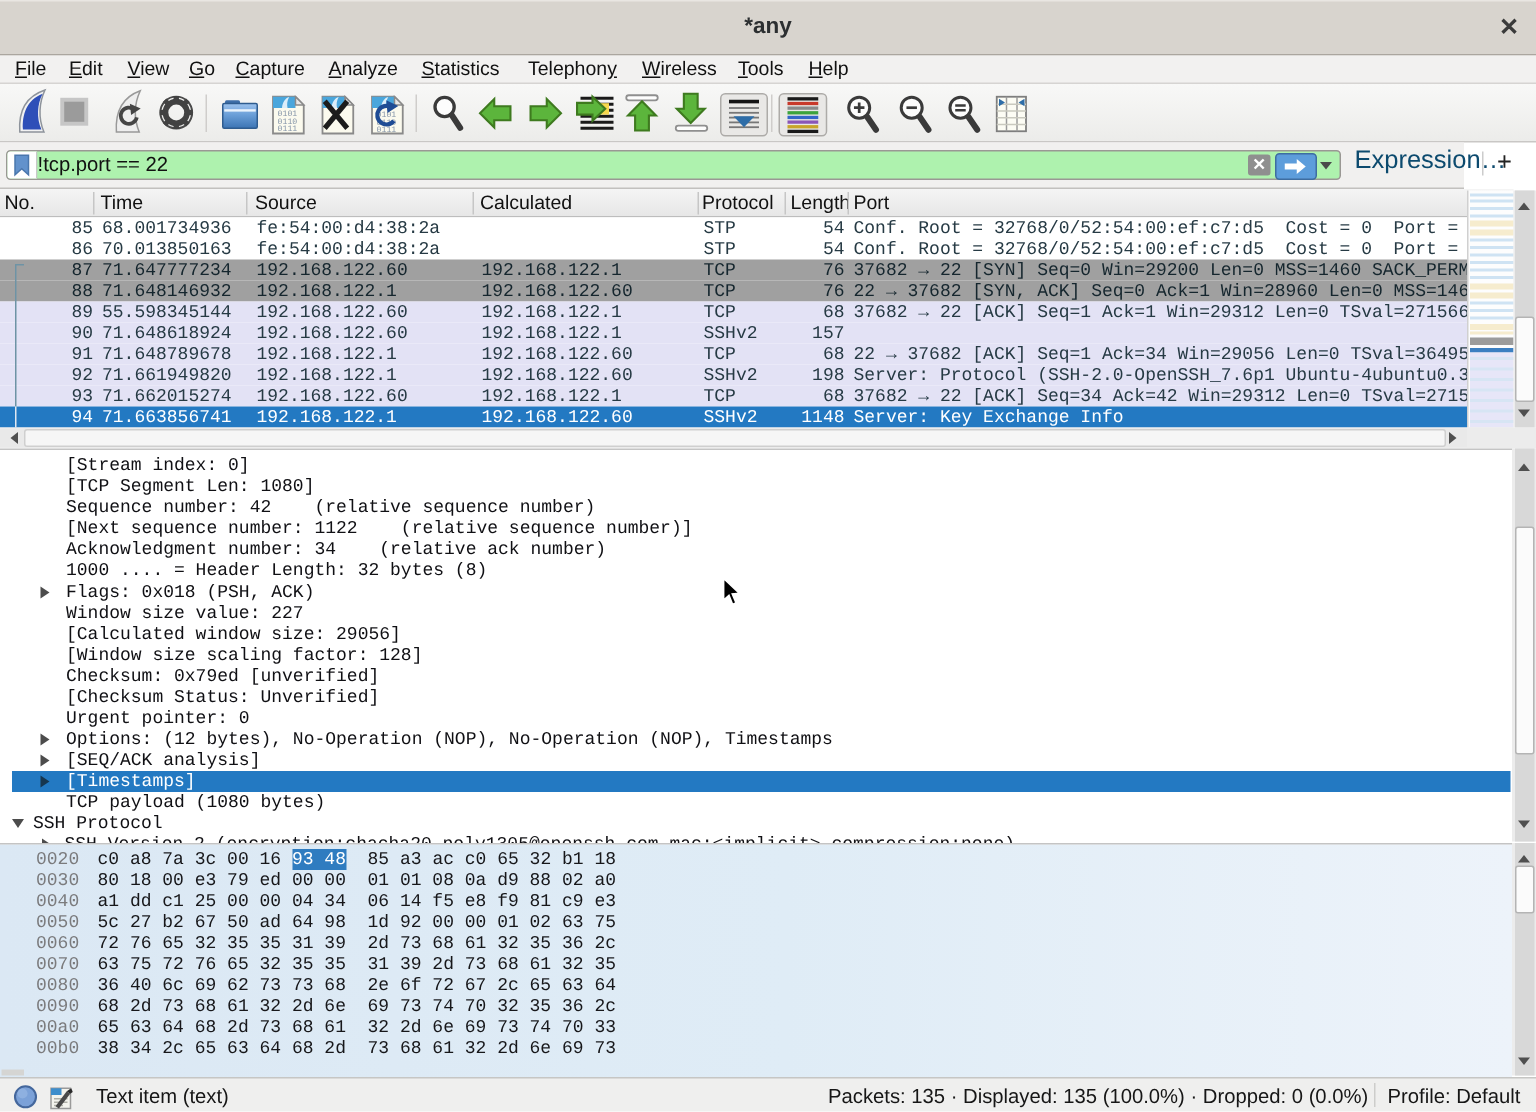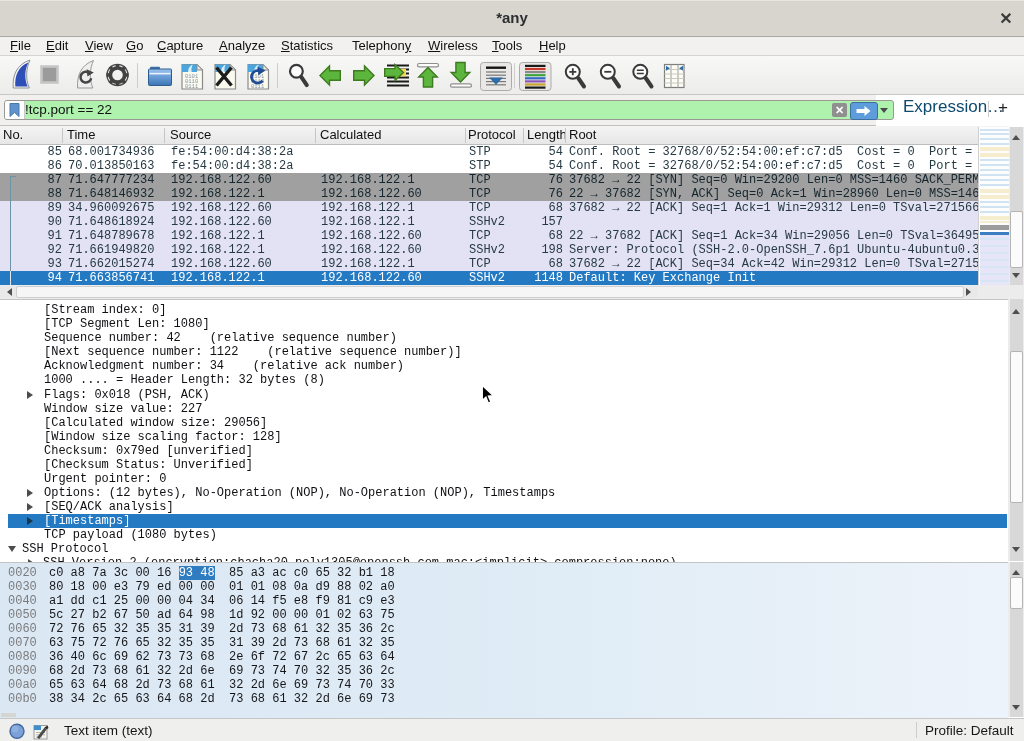--- a/index.html
+++ b/index.html
@@ -9,21 +9,21 @@
 #titlebar{left:0;top:0;width:1024px;height:36px;background:#d8d4ce;border-bottom:1px solid #aba69f;box-shadow:inset 0 1px 0 #e9e6e2;}
 #title{left:0;top:9px;width:1024px;text-align:center;font-size:15px;font-weight:bold;color:#2c2f31;}
 #closex{left:997px;top:10px;width:18px;height:18px;color:#3a3a3a;font-size:16px;line-height:18px;text-align:center;font-weight:bold;}
 
 #menubar{left:0;top:37px;width:1024px;height:18px;background:#f2f1f0;border-bottom:1px solid #d6d4d2;font-size:13px;color:#111;}
 #menubar span{position:absolute;top:1px;}
 
 #toolbar{left:0;top:56px;width:1024px;height:38px;background:linear-gradient(#f8f8f7,#ececea);border-bottom:1px solid #c9c7c5;}
 .tsep{position:absolute;top:7px;width:1px;height:25px;background:#cfcdcb;}
 
-#filterbar{left:0;top:95px;width:876px;height:30px;background:#f1f0ef;border-bottom:1px solid #c2c0be;}
+#filterbar{left:0;top:95px;width:976px;height:30px;background:#f1f0ef;border-bottom:1px solid #c2c0be;}
 #ffield{left:4px;top:5px;width:888px;height:18px;background:#aef2ae;border:1px solid #9a9894;border-radius:3px;}
 #fbook{left:0;top:0;width:19px;height:18px;background:#fff;border-right:1px solid #c8c8c8;border-radius:2px 0 0 2px;}
 #ftext{left:20px;top:1px;font-size:13.5px;color:#111;}
 #fx{left:827px;top:2px;width:15px;height:14px;background:#8f8f8f;border-radius:2px;color:#fff;font-size:11px;line-height:14px;text-align:center;font-weight:bold;}
 #fgo{left:845px;top:1px;width:26px;height:16px;background:#5d9ddb;border:1px solid #3e6da0;border-radius:3px;}
 #fcaret{left:875px;top:7px;width:0;height:0;border:4px solid transparent;border-top:5px solid #4a4a4a;}
 #fexpr{left:903px;top:2px;font-size:17px;color:#0c4a6e;}
 #fplus{left:998px;top:3px;font-size:17px;color:#222;}
 #fesep{left:988px;top:6px;width:1px;height:16px;background:#cccccc;}
 
@@ -55,21 +55,21 @@
 .arr-dn{border:4px solid transparent;border-top:5px solid #4f4f4f;}
 .arr-lf{border:4px solid transparent;border-right:5px solid #4f4f4f;}
 .arr-rt{border:4px solid transparent;border-left:5px solid #4f4f4f;}
 
 #details{left:0;top:299px;width:1008px;height:262px;background:#fff;border-top:1px solid #c4c4c4;overflow:hidden;}
 .dline{position:absolute;left:0;width:1008px;height:14px;font-family:"Liberation Mono",monospace;font-size:12px;line-height:14px;white-space:pre;color:#101014;}
 .tri{position:absolute;width:0;height:0;border:4px solid transparent;border-left:6px solid #4c4c4c;}
 .trid{position:absolute;width:0;height:0;border:4px solid transparent;border-top:6px solid #4c4c4c;}
 
 #hexpane{left:0;top:562px;width:1008px;height:155px;background:linear-gradient(to right,#dbe8f4 0%,#dfecf6 52%,#edf3fa 100%);border-top:1px solid #c4c4c4;}
-.hrow{position:absolute;font-family:"Liberation Mono",monospace;font-size:12px;line-height:14px;white-space:pre;}
+.hrow{position:absolute;font-family:"Liberation Mono",monospace;font-size:12px;line-height:14px;white-space:pre;margin-left:16px;}
 .hoff{color:#7b7b7d;}
 .hbyte{color:#17171a;}
 .hl{background:#2f7cc0;color:#fff;}
 
 #statusbar{left:0;top:718px;width:1024px;height:23px;background:#efefee;border-top:1px solid #c6c6c4;font-size:13.5px;color:#161616;}
 </style></head>
 <body>
 <div class="abs" id="titlebar"></div>
 <div class="abs" id="title">*any</div>
 <div class="abs" id="closex">✕</div>
@@ -217,40 +217,40 @@
   <div class="abs" id="fplus">+</div>
 </div>
 
 <div class="abs" id="plheader">
 <span style="left:3px">No.</span>
 <span style="left:67px">Time</span>
 <span style="left:170px">Source</span>
 <span style="left:320px">Calculated</span>
 <span style="left:468px">Protocol</span>
 <span style="left:527px">Length</span>
-<span style="left:569px">Root</span>
+<span style="left:569px">Port</span>
 <i style="left:62px"></i>
     <i style="left:164px"></i>
     <i style="left:315px"></i>
 <i style="left:465px"></i>
     <i style="left:523px"></i>
     <i style="left:565px"></i>
 </div>
 
 <div class="abs" id="plrows">
 <div class="prow r-white" style="top:0px"><div class="c-no">85</div><div class="c-time">68.001734936</div><div class="c-src">fe:54:00:d4:38:2a</div><div class="c-dst"></div><div class="c-pro">STP</div><div class="c-len">54</div><div class="c-info">Conf. Root = 32768/0/52:54:00:ef:c7:d5  Cost = 0  Port = 0x8001</div></div>
 <div class="prow r-white" style="top:14px"><div class="c-no">86</div><div class="c-time">70.013850163</div><div class="c-src">fe:54:00:d4:38:2a</div><div class="c-dst"></div><div class="c-pro">STP</div><div class="c-len">54</div><div class="c-info">Conf. Root = 32768/0/52:54:00:ef:c7:d5  Cost = 0  Port = 0x8001</div></div>
 <div class="prow r-gray" style="top:28px"><div class="c-no">87</div><div class="c-time">71.647777234</div><div class="c-src">192.168.122.60</div><div class="c-dst">192.168.122.1</div><div class="c-pro">TCP</div><div class="c-len">76</div><div class="c-info">37682 → 22 [SYN] Seq=0 Win=29200 Len=0 MSS=1460 SACK_PERM=1 TSval=2715667374 TSecr=0 WS=128</div></div>
 <div class="prow r-gray" style="top:42px"><div class="c-no">88</div><div class="c-time">71.648146932</div><div class="c-src">192.168.122.1</div><div class="c-dst">192.168.122.60</div><div class="c-pro">TCP</div><div class="c-len">76</div><div class="c-info">22 → 37682 [SYN, ACK] Seq=0 Ack=1 Win=28960 Len=0 MSS=1460 SACK_PERM=1 TSval=3649569220 TSecr=2715667374 WS=128</div></div>
-<div class="prow r-lav" style="top:56px"><div class="c-no">89</div><div class="c-time">34.960092675</div><div class="c-src">192.168.122.60</div><div class="c-dst">192.168.122.1</div><div class="c-pro">TCP</div><div class="c-len">68</div><div class="c-info">37682 → 22 [ACK] Seq=1 Ack=1 Win=29312 Len=0 TSval=2715667375 TSecr=3649569220</div></div>
+<div class="prow r-lav" style="top:56px"><div class="c-no">89</div><div class="c-time">55.598345144</div><div class="c-src">192.168.122.60</div><div class="c-dst">192.168.122.1</div><div class="c-pro">TCP</div><div class="c-len">68</div><div class="c-info">37682 → 22 [ACK] Seq=1 Ack=1 Win=29312 Len=0 TSval=2715667375 TSecr=3649569220</div></div>
 <div class="prow r-lav" style="top:70px"><div class="c-no">90</div><div class="c-time">71.648618924</div><div class="c-src">192.168.122.60</div><div class="c-dst">192.168.122.1</div><div class="c-pro">SSHv2</div><div class="c-len">157</div></div>
 <div class="prow r-lav" style="top:84px"><div class="c-no">91</div><div class="c-time">71.648789678</div><div class="c-src">192.168.122.1</div><div class="c-dst">192.168.122.60</div><div class="c-pro">TCP</div><div class="c-len">68</div><div class="c-info">22 → 37682 [ACK] Seq=1 Ack=34 Win=29056 Len=0 TSval=3649569224 TSecr=2715667375</div></div>
 <div class="prow r-lav" style="top:98px"><div class="c-no">92</div><div class="c-time">71.661949820</div><div class="c-src">192.168.122.1</div><div class="c-dst">192.168.122.60</div><div class="c-pro">SSHv2</div><div class="c-len">198</div><div class="c-info">Server: Protocol (SSH-2.0-OpenSSH_7.6p1 Ubuntu-4ubuntu0.3)</div></div>
 <div class="prow r-lav" style="top:112px"><div class="c-no">93</div><div class="c-time">71.662015274</div><div class="c-src">192.168.122.60</div><div class="c-dst">192.168.122.1</div><div class="c-pro">TCP</div><div class="c-len">68</div><div class="c-info">37682 → 22 [ACK] Seq=34 Ack=42 Win=29312 Len=0 TSval=2715667389 TSecr=3649569237</div></div>
-<div class="prow r-sel" style="top:126px"><div class="c-no">94</div><div class="c-time">71.663856741</div><div class="c-src">192.168.122.1</div><div class="c-dst">192.168.122.60</div><div class="c-pro">SSHv2</div><div class="c-len">1148</div><div class="c-info">Default: Key Exchange Init</div></div>
+<div class="prow r-sel" style="top:126px"><div class="c-no">94</div><div class="c-time">71.663856741</div><div class="c-src">192.168.122.1</div><div class="c-dst">192.168.122.60</div><div class="c-pro">SSHv2</div><div class="c-len">1148</div><div class="c-info">Server: Key Exchange Info</div></div>
 <div class="abs" style="left:10px;top:31px;width:1px;height:95px;background:#6e93a5"></div>
 <div class="abs" style="left:10px;top:31px;width:6px;height:1px;background:#6e93a5"></div>
 <div class="abs" style="left:10px;top:126px;width:1px;height:14px;background:#dfe8f2"></div>
 </div>
 
 <div class="abs" id="minimap">
 <div class="mms" style="top:2px;height:2px;background:#cfe3f3"></div>
 <div class="mms" style="top:6px;height:2px;background:#cfe3f3"></div>
 <div class="mms" style="top:11px;height:2px;background:#cfe3f3"></div>
 <div class="mms" style="top:16px;height:2px;background:#cfe3f3"></div>
@@ -366,15 +366,16 @@
 <svg class="abs" style="left:9px;top:4px" width="40" height="17" viewBox="0 0 40 17">
 <circle cx="8" cy="8.2" r="7" fill="#7ba1d8" stroke="#44679c" stroke-width="1.4"></circle>
 <circle cx="6" cy="6" r="3.4" fill="#93b4e2" opacity="0.8"></circle>
 <rect x="25" y="2.5" width="13" height="13.5" fill="#f4f4ee" stroke="#9a9a9a" stroke-width="1"></rect>
 <path d="M25,2.5 L32,2.5 L32,7 L25,7 Z" fill="#3e8ecc"></path>
 <path d="M27,9.5 L36,9.5 M27,11.8 L36,11.8 M27,14 L33,14" stroke="#b0b0a8" stroke-width="0.9"></path>
 <path d="M28,14.5 L35.5,4.5 L37.8,6.2 L30.3,16 Z" fill="#4a4a4a"></path>
 <path d="M35.5,4.5 L38.5,2.5 L39.5,5 L37.8,6.2 Z" fill="#2a2a2a"></path>
 </svg>
 <div class="abs" style="left:64px;top:4px">Text item (text)</div>
+<div class="abs" style="left:552px;top:4px">Packets: 135 · Displayed: 135 (100.0%) · Dropped: 0 (0.0%)</div>
 <div class="abs" style="left:916px;top:3px;width:1px;height:16px;background:#cdcdcb"></div>
 <div class="abs" style="left:925px;top:4px;width:93px;text-align:left">Profile: Default</div>
 </div>
 
 </body></html>

